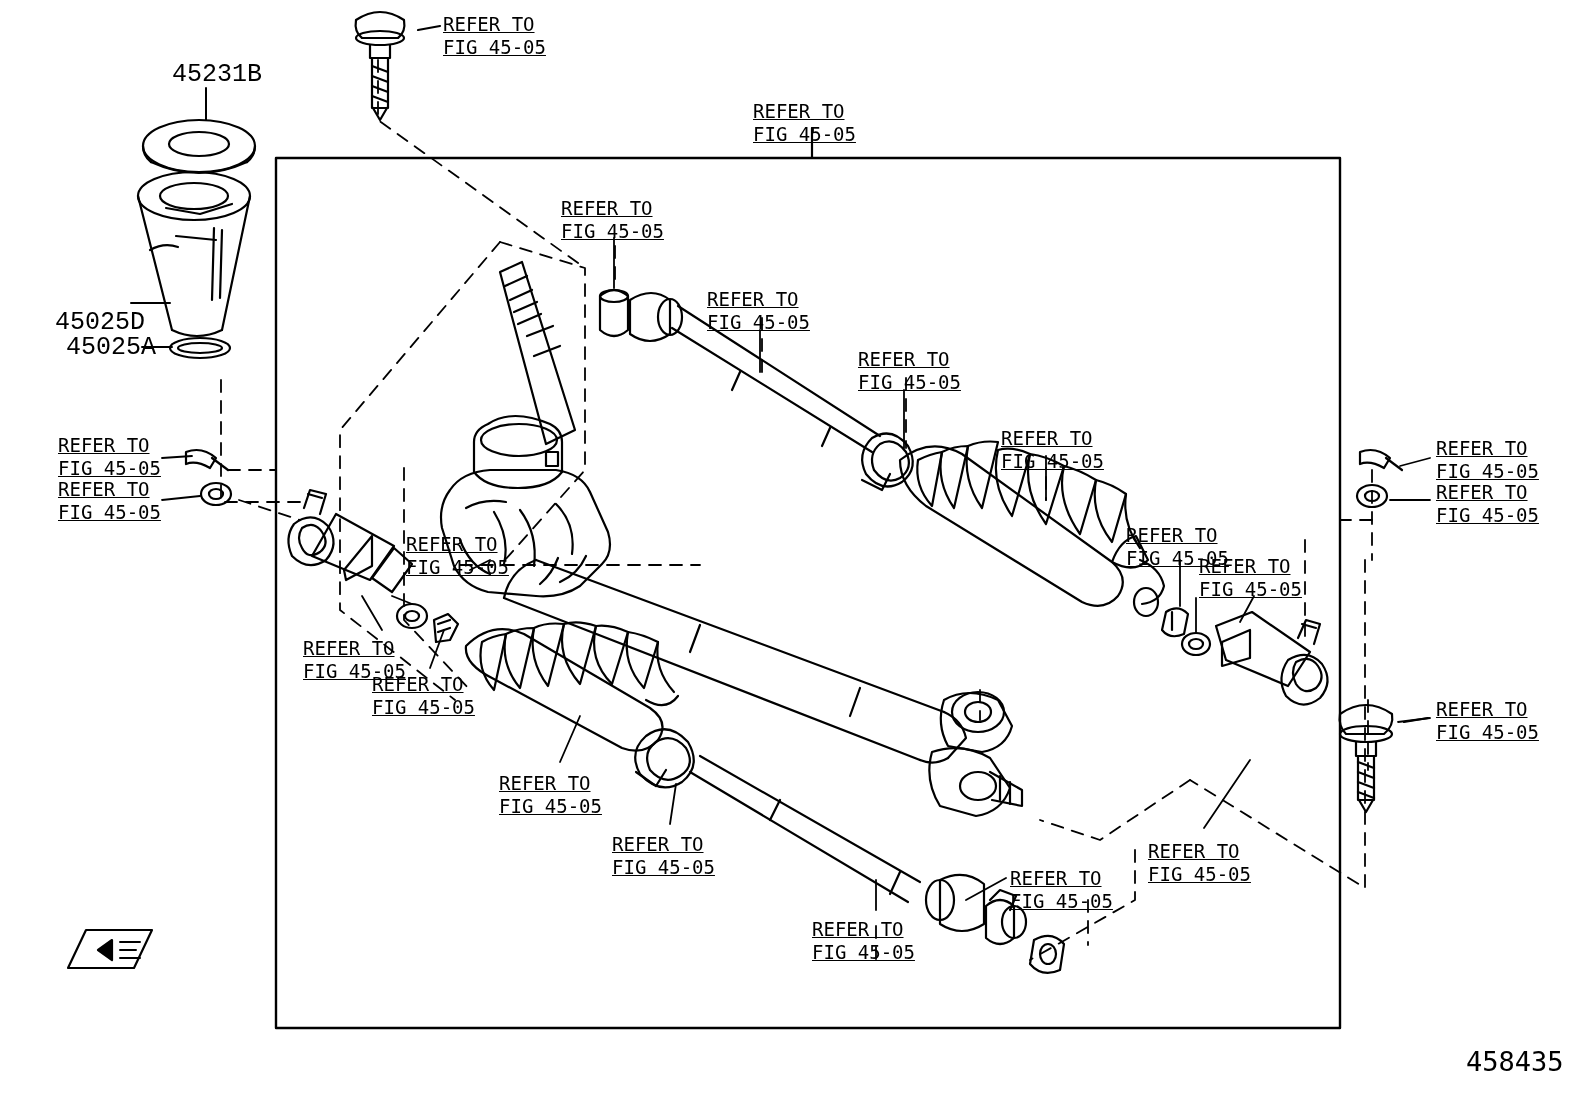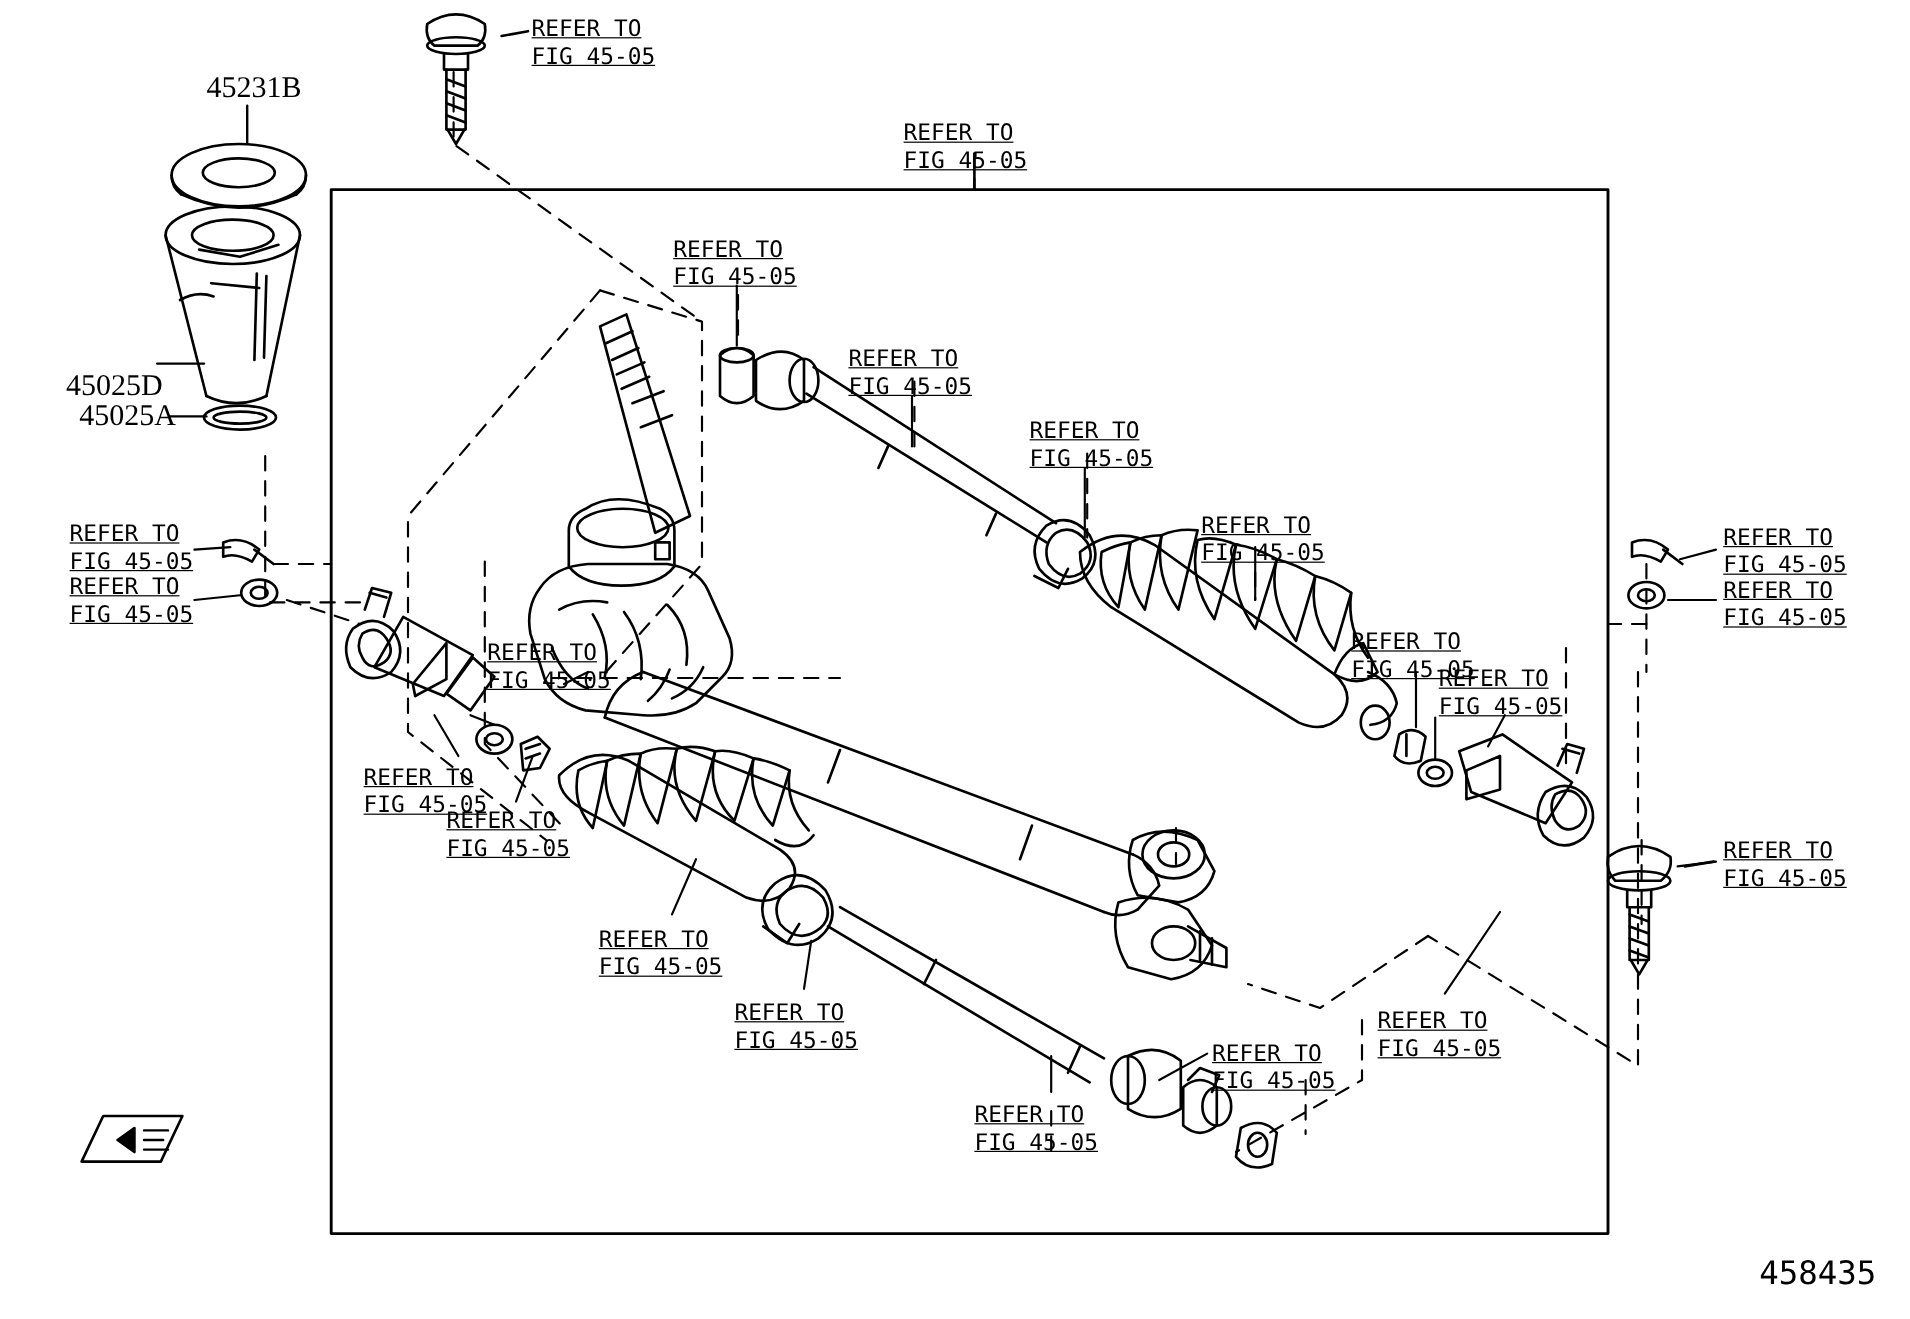--- a/index.html
+++ b/index.html
@@ -20,21 +20,21 @@
     font-family: "DejaVu Sans Mono", monospace;
     font-size: 19px;
     line-height: 23px;
     color: #000000;
     white-space: pre;
     letter-spacing: 0px;
     text-decoration: underline;
   }
   .partnum {
     position: absolute;
-    font-family: Liberation Serif, serif;
+    font-family: Liberation Mono, monospace;
     font-size: 25px;
     color: #000000;
     white-space: pre;
   }
   .diagcode {
     position: absolute;
     font-family: "DejaVu Sans Mono", monospace;
     font-size: 27px;
     color: #000000;
     white-space: pre;

